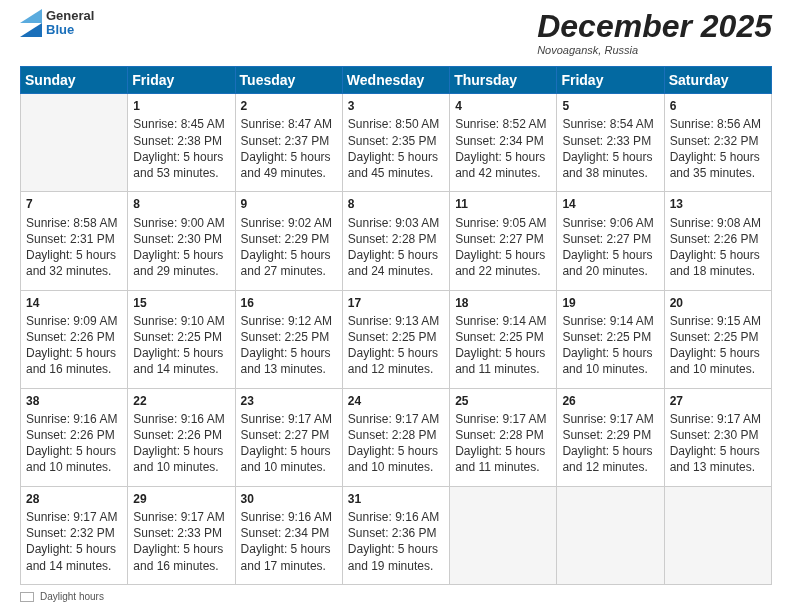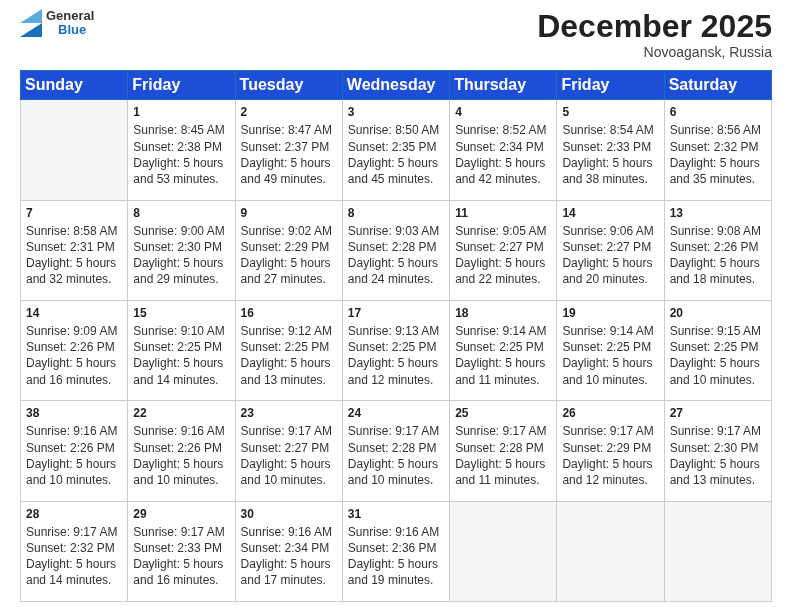--- a/index.html
+++ b/index.html
@@ -29,48 +29,49 @@
       gap: 4px;
     }
     .logo-text {
       display: flex;
       flex-direction: column;
       font-size: 13px;
       font-weight: bold;
       line-height: 1.1;
     }
     .logo-general { color: #333; }
-    .logo-blue { color: #1a6fba; margin-left: 12px; }
+    .logo-blue { color: #1a6fba; }
     .logo-icon {
       width: 22px;
       height: 28px;
     }
     .title-block {
-      text-align: right;
+      text-align: left;
+      font-style: italic;
     }
     .month-title {
       font-size: 32px;
       font-weight: bold;
       color: #222;
       line-height: 1.1;
     }
     .location {
-      font-size: 14px;
+      font-size: 11px;
       color: #444;
     }
     .calendar {
       width: 100%;
       border-collapse: collapse;
       flex: 1;
       table-layout: fixed;
     }
     .calendar th {
-      background: #1d4ed8;
+      background: #0369a1;
       color: #fff;
-      font-size: 16px;
+      font-size: 14px;
       font-weight: bold;
       padding: 5px 4px;
       text-align: left;
       border: 1px solid #1a6fba;
     }
     .calendar td {
       border: 1px solid #ccc;
       vertical-align: top;
       padding: 4px 5px;
       font-size: 9.5px;
@@ -276,13 +277,17 @@
             <span class="day-number">31</span>
             <div class="day-info">Sunrise: 9:16 AM<br>Sunset: 2:36 PM<br>Daylight: 5 hours and 19 minutes.</div>
           </td>
           <td class="empty"></td>
           <td class="empty"></td>
           <td class="empty"></td>
         </tr>
       </tbody>
   </table>
 
+  <div class="footer">
+    <span class="daylight-box"></span>
+    <span>Daylight hours</span>
+  </div>
 </div>
 
 </body></html>

